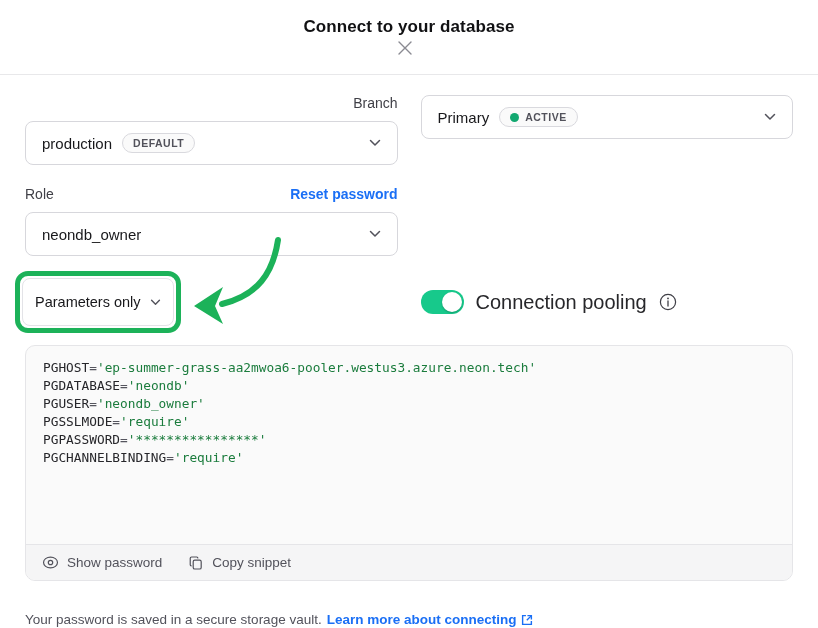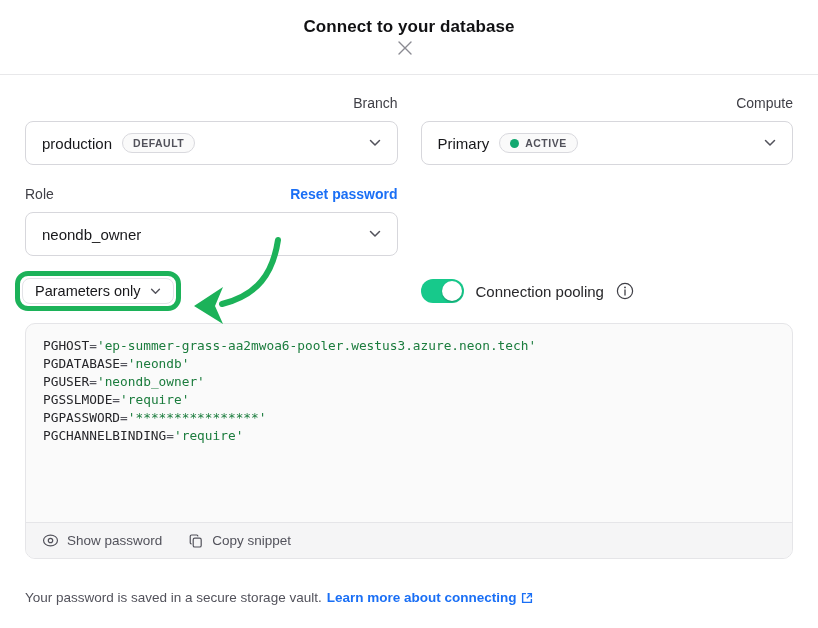--- a/index.html
+++ b/index.html
@@ -32,29 +32,29 @@
            color: #52525b; }
   .dot { width: 9px; height: 9px; border-radius: 50%; background: var(--active-dot, #12a870); }
 
   .row { margin-top: 21px; }
 
   
   .params-row { margin-top: 15px; display: grid; grid-template-columns: 1fr 1fr;
                 column-gap: 23px; align-items: center; }
   .highlight-box { display: inline-block; border: 5px solid var(--accent-green, #1cb259);
                    border-radius: 13px; padding: 2px; margin-left: -10px; background: #fff; }
-  .mini-select { height: 26px; display: inline-flex; align-items: center; gap: 9px;
+  .mini-select { height: 48px; display: inline-flex; align-items: center; gap: 9px;
                  background: #fff; border: 1px solid #e3e3e7; border-radius: 8px;
                  padding: 0 12px; font-size: 14.5px; color: #18181b; cursor: pointer; }
   .pooling { display: flex; align-items: center; gap: 12px; }
   .toggle { width: 43px; height: 24px; border-radius: 999px; background: var(--toggle-green, #17c98b);
             position: relative; cursor: pointer; flex: none; }
   .toggle .knob { position: absolute; top: 2px; right: 2px; width: 20px; height: 20px;
                   border-radius: 50%; background: #fff; box-shadow: 0 1px 2px rgba(0,0,0,.25); }
-  .pooling-label { font-size: 15px; color: #27272a; }
+  .pooling-label { font-size: 20px; color: #27272a; }
   .info-icon { display: inline-flex; cursor: pointer; }
 
   
   .arrow-overlay { position: absolute; left: 178px; top: 160px; width: 122px; height: 92px;
                    pointer-events: none; }
 
   
   .codebox { margin-top: 12px; border: 1px solid #e5e5e8; border-radius: 10px;
              background: #fafafa; overflow: hidden; }
   .code-area { padding: 13px 17px; min-height: 198px; font-family: "DejaVu Sans Mono", monospace;
@@ -98,21 +98,20 @@
         <span class="badge">
           <span>DEFAULT</span>
         </span>
         <span class="grow"></span>
         <svg width="12" height="8" viewBox="0 0 12 8">
           <path d="M1.5 1.5 L6 6 L10.5 1.5" stroke="#52525b" stroke-width="1.5" fill="none" stroke-linecap="round" stroke-linejoin="round"></path>
         </svg>
       </div>
     </div>
     <div>
-      <div class="field-label">Compute</div>
       <div class="select">
         <span>Primary</span>
         <span class="badge">
           <span class="dot"></span>
           <span>ACTIVE</span>
         </span>
         <span class="grow"></span>
         <svg width="12" height="8" viewBox="0 0 12 8">
           <path d="M1.5 1.5 L6 6 L10.5 1.5" stroke="#52525b" stroke-width="1.5" fill="none" stroke-linecap="round" stroke-linejoin="round"></path>
         </svg>

